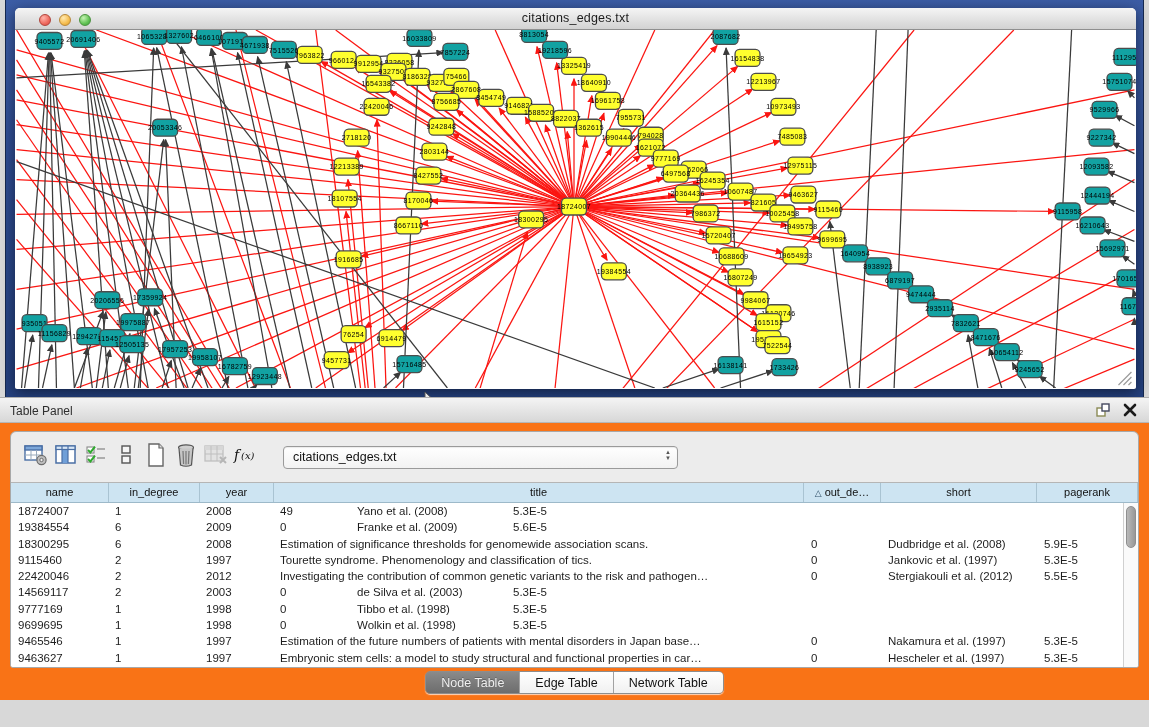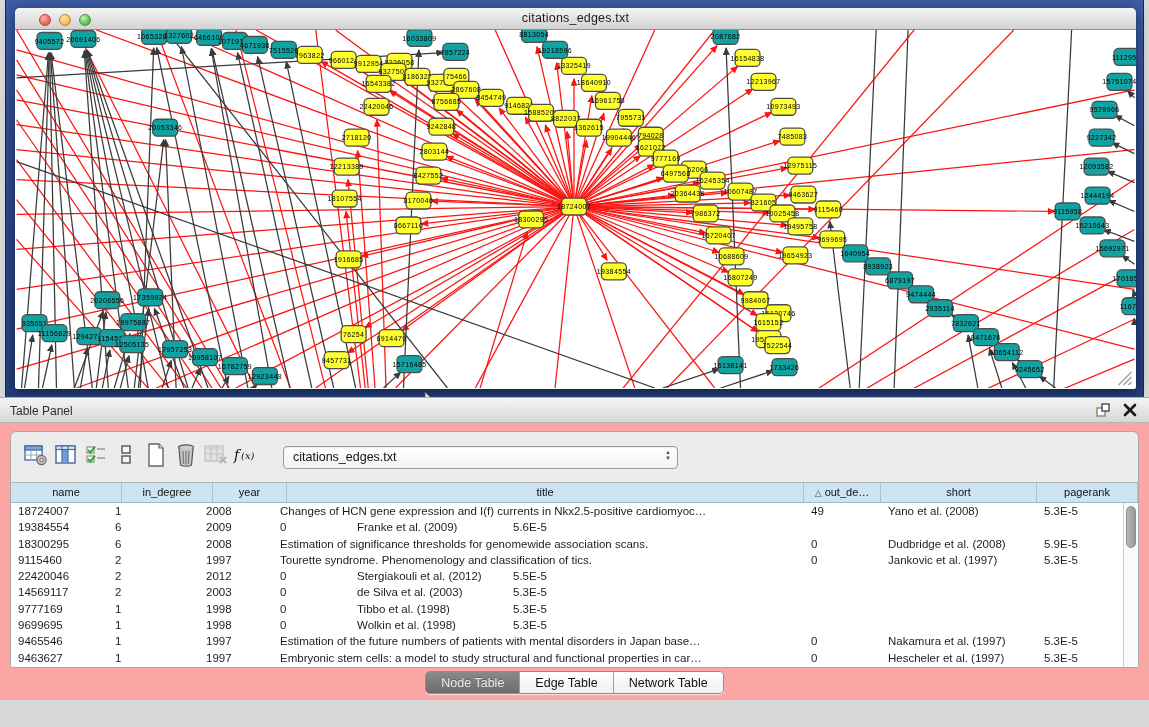--- a/index.html
+++ b/index.html
@@ -18,21 +18,21 @@
   .titlebar .title { position:absolute; left:0; right:0; top:3px; text-align:center;
     font-size:12.5px; color:#1c1c1c; letter-spacing:.2px; }
   .tl { position:absolute; top:6px; width:12px; height:12px; border-radius:50%; }
   .tl.red   { left:24px; background:radial-gradient(circle at 35% 30%, #ffb3ab, #ee6a5f 60%, #d44); border:1px solid #b0443c;}
   .tl.yel   { left:44px; background:radial-gradient(circle at 35% 30%, #ffe9b0, #f5bd4f 60%, #d99b2b); border:1px solid #b8883a;}
   .tl.grn   { left:64px; background:radial-gradient(circle at 35% 30%, #c6f3b4, #61c354 60%, #3f9e3f); border:1px solid #4b933f;}
   .graph-canvas { position:relative; width:1121px; height:358px; background:#fff; overflow:hidden; border-radius:0 0 2px 2px; }
   .graph-canvas svg { display:block; }
 
   
-  .table-panel { position:absolute; left:0; top:397px; width:1149px; height:303px; background:#fca5a5; }
+  .table-panel { position:absolute; left:0; top:397px; width:1149px; height:303px; background:#f97316; }
   .panel-header { position:relative; height:26px; background:linear-gradient(180deg,#f4f4f4,#d7d7d7);
     border-top:1px solid #aeaeae; border-bottom:1px solid #b6b6b6; }
   .panel-header .ph-title { position:absolute; left:10px; top:6px; font-size:12px; color:#2e2e2e; }
   .ph-icons { position:absolute; right:12px; top:4px; display:flex; gap:12px; align-items:center; }
   .panel-body { position:absolute; left:10px; top:34px; width:1129px; height:237px;
     border:1px solid #a8a8a8; border-radius:6px 6px 3px 3px; background:#ececec; overflow:hidden; }
   .toolbar { position:relative; height:50px; display:flex; align-items:center; padding-left:10px; }
   .tb-btn { width:30px; height:28px; display:flex; align-items:center; justify-content:center; }
   .combo { margin-left:22px; width:395px; height:23px; background:linear-gradient(180deg,#ffffff,#f2f2f2);
     border:1px solid #9a9a9a; border-radius:4px; display:flex; align-items:center; position:relative;
@@ -843,34 +843,33 @@
                 <text x="8" y="14" font-family="DejaVu Serif, serif" font-style="italic" font-size="10" fill="#111">(x)</text>
               </svg></span>
           </div>
           <div class="combo">
             <span class="combo-text">citations_edges.txt</span>
             <span class="stepper">▲<br>▼</span>
           </div>
         </div>
       <div class="table-wrap">
         <div class="thead" id="thead">
-            <div class="th" style="width:111px"><span>name</span></div>
+            <div class="th" style="width:98px"><span>name</span></div>
             <div class="th" style="width:91px"><span>in_degree</span></div>
             <div class="th" style="width:74px"><span>year</span></div>
             <div class="th" style="width:492px;flex-grow:1"><span>title</span></div>
             <div class="th" style="width:77px"><span class="sorticon">△</span><span>out_de…</span></div>
             <div class="th" style="width:156px"><span>short</span></div>
             <div class="th" style="width:101px"><span>pagerank</span></div>
           </div>
         <div id="tbody">
             <div class="trow">
               <div class="td" style="width:97px">18724007</div>
               <div class="td" style="width:91px">1</div>
               <div class="td" style="width:74px">2008</div>
-              <div class="td" style="width:492px;flex-grow:1">Changes of HCN gene expression and I(f) currents in Nkx2.5-positive cardiomyoc…</div>
               <div class="td" style="width:77px">49</div>
               <div class="td" style="width:156px">Yano et al. (2008)</div>
               <div class="td" style="width:101px">5.3E-5</div>
             </div>
             <div class="trow">
               <div class="td" style="width:97px">19384554</div>
               <div class="td" style="width:91px">6</div>
               <div class="td" style="width:74px">2009</div>
               <div class="td" style="width:77px">0</div>
               <div class="td" style="width:156px">Franke et al. (2009)</div>
@@ -891,20 +890,21 @@
               <div class="td" style="width:74px">1997</div>
               <div class="td" style="width:492px;flex-grow:1">Tourette syndrome. Phenomenology and classification of tics.</div>
               <div class="td" style="width:77px">0</div>
               <div class="td" style="width:156px">Jankovic et al. (1997)</div>
               <div class="td" style="width:101px">5.3E-5</div>
             </div>
             <div class="trow">
               <div class="td" style="width:97px">22420046</div>
               <div class="td" style="width:91px">2</div>
               <div class="td" style="width:74px">2012</div>
+              <div class="td" style="width:492px;flex-grow:1">Investigating the contribution of common genetic variants to the risk and pathogen…</div>
               <div class="td" style="width:77px">0</div>
               <div class="td" style="width:156px">Stergiakouli et al. (2012)</div>
               <div class="td" style="width:101px">5.5E-5</div>
             </div>
             <div class="trow">
               <div class="td" style="width:97px">14569117</div>
               <div class="td" style="width:91px">2</div>
               <div class="td" style="width:74px">2003</div>
               <div class="td" style="width:77px">0</div>
               <div class="td" style="width:156px">de Silva et al. (2003)</div>

